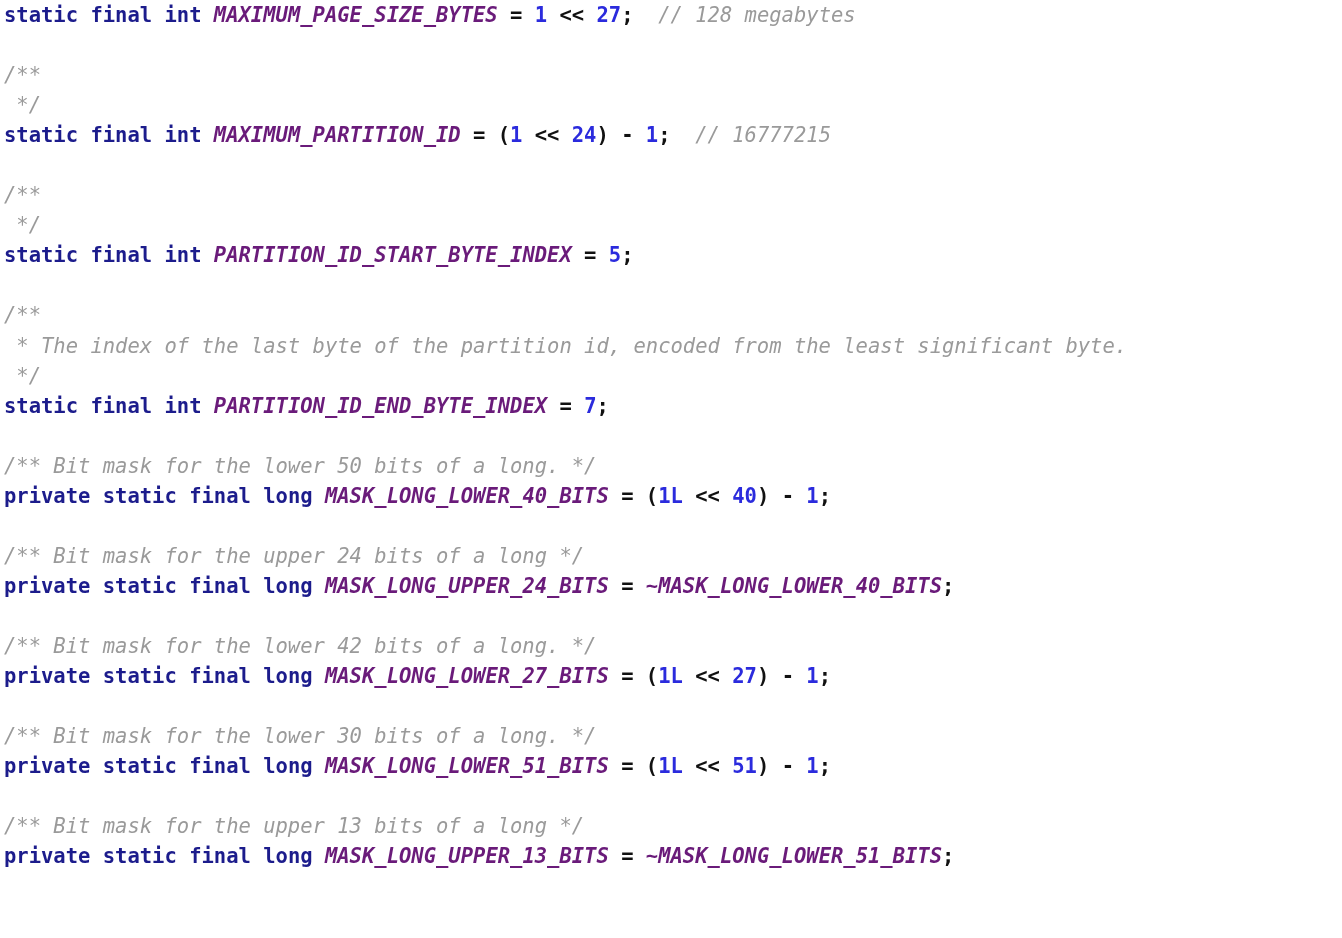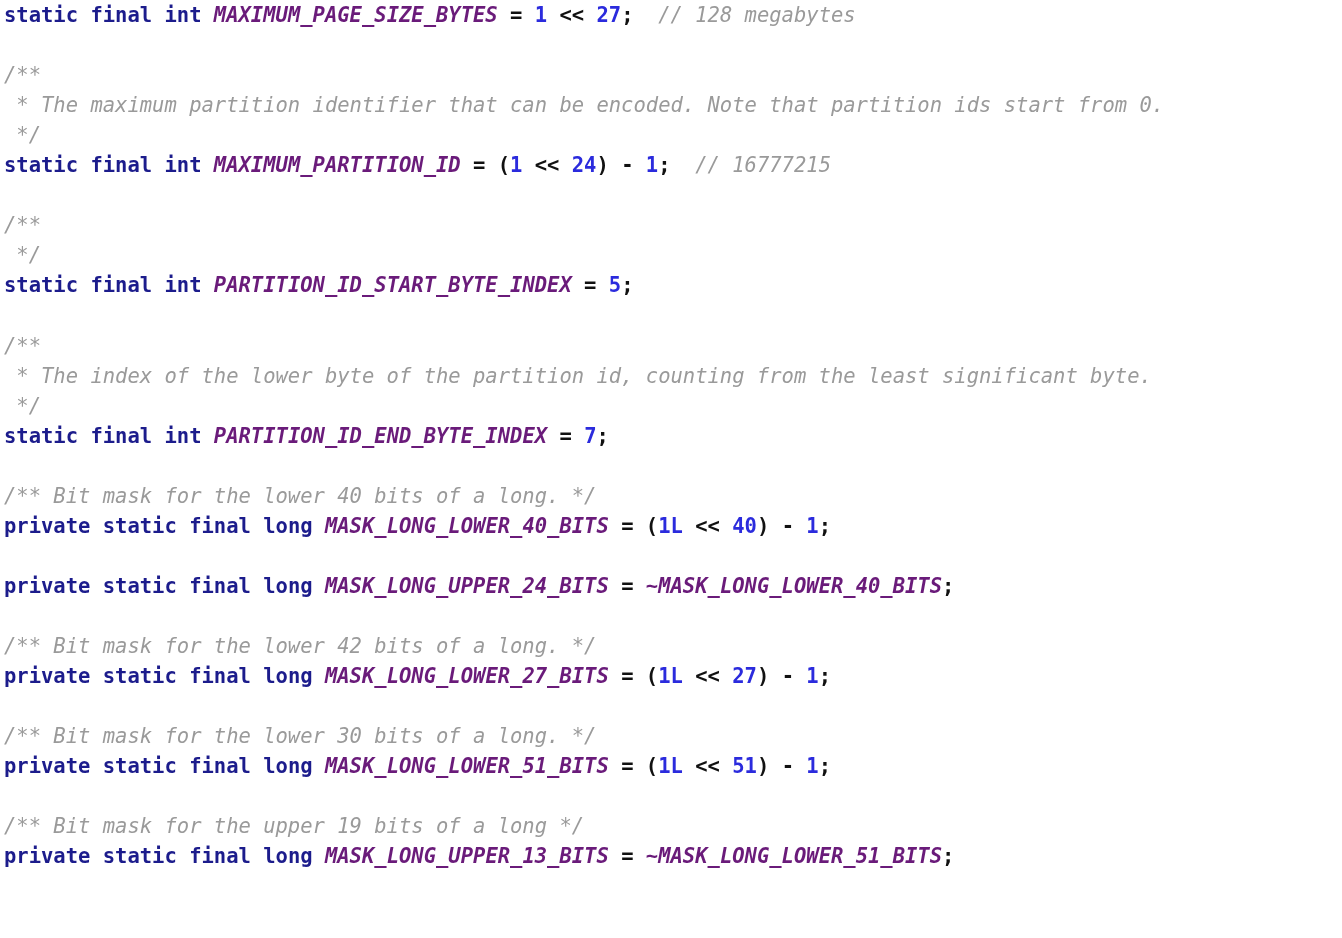--- a/index.html
+++ b/index.html
@@ -53,39 +53,39 @@
     font-weight: normal;
   }
 </style>
 </head>
 <body>
 
 <div id="code-view">
     <div class="code-line" title="static final int MAXIMUM_PAGE_SIZE_BYTES = 1 &lt;&lt; 27;  // 128 megabytes"><span class="tok-kw">static</span><span class="tok-punct"> </span><span class="tok-kw">final</span><span class="tok-punct"> </span><span class="tok-kw">int</span><span class="tok-punct"> </span><span class="tok-ident">MAXIMUM_PAGE_SIZE_BYTES</span><span class="tok-punct"> </span><span class="tok-punct">=</span><span class="tok-punct"> </span><span class="tok-num">1</span><span class="tok-punct"> </span><span class="tok-punct">&lt;&lt;</span><span class="tok-punct"> </span><span class="tok-num">27</span><span class="tok-punct">;</span><span class="tok-punct">  </span><span class="tok-comment">// 128 megabytes</span></div>
     <div class="code-line blank" title="">&nbsp;</div>
     <div class="code-line" title="/**"><span class="tok-comment">/**</span></div>
-    <div class="code-line" title=" * The maximum partition identifier that can be encoded. Note that partition ids start from 0."><span class="tok-comment"> * The maximum partition identifier that can be encoded. Note that partition ids start from 0.</span></div>
     <div class="code-line" title=" */"><span class="tok-comment"> */</span></div>
     <div class="code-line" title="static final int MAXIMUM_PARTITION_ID = (1 &lt;&lt; 24) - 1;  // 16777215"><span class="tok-kw">static</span><span class="tok-punct"> </span><span class="tok-kw">final</span><span class="tok-punct"> </span><span class="tok-kw">int</span><span class="tok-punct"> </span><span class="tok-ident">MAXIMUM_PARTITION_ID</span><span class="tok-punct"> </span><span class="tok-punct">=</span><span class="tok-punct"> </span><span class="tok-punct">(</span><span class="tok-num">1</span><span class="tok-punct"> </span><span class="tok-punct">&lt;&lt;</span><span class="tok-punct"> </span><span class="tok-num">24</span><span class="tok-punct">)</span><span class="tok-punct"> </span><span class="tok-punct">-</span><span class="tok-punct"> </span><span class="tok-num">1</span><span class="tok-punct">;</span><span class="tok-punct">  </span><span class="tok-comment">// 16777215</span></div>
     <div class="code-line blank" title="">&nbsp;</div>
     <div class="code-line" title="/**"><span class="tok-comment">/**</span></div>
     <div class="code-line" title=" */"><span class="tok-comment"> */</span></div>
     <div class="code-line" title="static final int PARTITION_ID_START_BYTE_INDEX = 5;"><span class="tok-kw">static</span><span class="tok-punct"> </span><span class="tok-kw">final</span><span class="tok-punct"> </span><span class="tok-kw">int</span><span class="tok-punct"> </span><span class="tok-ident">PARTITION_ID_START_BYTE_INDEX</span><span class="tok-punct"> </span><span class="tok-punct">=</span><span class="tok-punct"> </span><span class="tok-num">5</span><span class="tok-punct">;</span></div>
     <div class="code-line blank" title="">&nbsp;</div>
     <div class="code-line" title="/**"><span class="tok-comment">/**</span></div>
-    <div class="code-line" title=" * The index of the last byte of the partition id, counting from the least significant byte."><span class="tok-comment"> * The index of the lower byte of the partition id, counting from the least significant byte.</span></div>
+    <div class="code-line" title=" * The index of the last byte of the partition id, counting from the least significant byte."><span class="tok-comment"> * The index of the last byte of the partition id, encoded from the least significant byte.</span></div>
     <div class="code-line" title=" */"><span class="tok-comment"> */</span></div>
     <div class="code-line" title="static final int PARTITION_ID_END_BYTE_INDEX = 7;"><span class="tok-kw">static</span><span class="tok-punct"> </span><span class="tok-kw">final</span><span class="tok-punct"> </span><span class="tok-kw">int</span><span class="tok-punct"> </span><span class="tok-ident">PARTITION_ID_END_BYTE_INDEX</span><span class="tok-punct"> </span><span class="tok-punct">=</span><span class="tok-punct"> </span><span class="tok-num">7</span><span class="tok-punct">;</span></div>
     <div class="code-line blank" title="">&nbsp;</div>
-    <div class="code-line" title="/** Bit mask for the lower 40 bits of a long. */"><span class="tok-comment">/** Bit mask for the lower 40 bits of a long. */</span></div>
+    <div class="code-line" title="/** Bit mask for the lower 40 bits of a long. */"><span class="tok-comment">/** Bit mask for the lower 50 bits of a long. */</span></div>
     <div class="code-line" title="private static final long MASK_LONG_LOWER_40_BITS = (1L &lt;&lt; 40) - 1;"><span class="tok-kw">private</span><span class="tok-punct"> </span><span class="tok-kw">static</span><span class="tok-punct"> </span><span class="tok-kw">final</span><span class="tok-punct"> </span><span class="tok-kw">long</span><span class="tok-punct"> </span><span class="tok-ident">MASK_LONG_LOWER_40_BITS</span><span class="tok-punct"> </span><span class="tok-punct">=</span><span class="tok-punct"> </span><span class="tok-punct">(</span><span class="tok-num">1L</span><span class="tok-punct"> </span><span class="tok-punct">&lt;&lt;</span><span class="tok-punct"> </span><span class="tok-num">40</span><span class="tok-punct">)</span><span class="tok-punct"> </span><span class="tok-punct">-</span><span class="tok-punct"> </span><span class="tok-num">1</span><span class="tok-punct">;</span></div>
     <div class="code-line blank" title="">&nbsp;</div>
+    <div class="code-line" title="/** Bit mask for the upper 24 bits of a long */"><span class="tok-comment">/** Bit mask for the upper 24 bits of a long */</span></div>
     <div class="code-line" title="private static final long MASK_LONG_UPPER_24_BITS = ~MASK_LONG_LOWER_40_BITS;"><span class="tok-kw">private</span><span class="tok-punct"> </span><span class="tok-kw">static</span><span class="tok-punct"> </span><span class="tok-kw">final</span><span class="tok-punct"> </span><span class="tok-kw">long</span><span class="tok-punct"> </span><span class="tok-ident">MASK_LONG_UPPER_24_BITS</span><span class="tok-punct"> </span><span class="tok-punct">=</span><span class="tok-punct"> </span><span class="tok-ident">~MASK_LONG_LOWER_40_BITS</span><span class="tok-punct">;</span></div>
     <div class="code-line blank" title="">&nbsp;</div>
     <div class="code-line" title="/** Bit mask for the lower 27 bits of a long. */"><span class="tok-comment">/** Bit mask for the lower 42 bits of a long. */</span></div>
     <div class="code-line" title="private static final long MASK_LONG_LOWER_27_BITS = (1L &lt;&lt; 27) - 1;"><span class="tok-kw">private</span><span class="tok-punct"> </span><span class="tok-kw">static</span><span class="tok-punct"> </span><span class="tok-kw">final</span><span class="tok-punct"> </span><span class="tok-kw">long</span><span class="tok-punct"> </span><span class="tok-ident">MASK_LONG_LOWER_27_BITS</span><span class="tok-punct"> </span><span class="tok-punct">=</span><span class="tok-punct"> </span><span class="tok-punct">(</span><span class="tok-num">1L</span><span class="tok-punct"> </span><span class="tok-punct">&lt;&lt;</span><span class="tok-punct"> </span><span class="tok-num">27</span><span class="tok-punct">)</span><span class="tok-punct"> </span><span class="tok-punct">-</span><span class="tok-punct"> </span><span class="tok-num">1</span><span class="tok-punct">;</span></div>
     <div class="code-line blank" title="">&nbsp;</div>
     <div class="code-line" title="/** Bit mask for the lower 51 bits of a long. */"><span class="tok-comment">/** Bit mask for the lower 30 bits of a long. */</span></div>
     <div class="code-line" title="private static final long MASK_LONG_LOWER_51_BITS = (1L &lt;&lt; 51) - 1;"><span class="tok-kw">private</span><span class="tok-punct"> </span><span class="tok-kw">static</span><span class="tok-punct"> </span><span class="tok-kw">final</span><span class="tok-punct"> </span><span class="tok-kw">long</span><span class="tok-punct"> </span><span class="tok-ident">MASK_LONG_LOWER_51_BITS</span><span class="tok-punct"> </span><span class="tok-punct">=</span><span class="tok-punct"> </span><span class="tok-punct">(</span><span class="tok-num">1L</span><span class="tok-punct"> </span><span class="tok-punct">&lt;&lt;</span><span class="tok-punct"> </span><span class="tok-num">51</span><span class="tok-punct">)</span><span class="tok-punct"> </span><span class="tok-punct">-</span><span class="tok-punct"> </span><span class="tok-num">1</span><span class="tok-punct">;</span></div>
     <div class="code-line blank" title="">&nbsp;</div>
-    <div class="code-line" title="/** Bit mask for the upper 13 bits of a long */"><span class="tok-comment">/** Bit mask for the upper 19 bits of a long */</span></div>
+    <div class="code-line" title="/** Bit mask for the upper 13 bits of a long */"><span class="tok-comment">/** Bit mask for the upper 13 bits of a long */</span></div>
     <div class="code-line" title="private static final long MASK_LONG_UPPER_13_BITS = ~MASK_LONG_LOWER_51_BITS;"><span class="tok-kw">private</span><span class="tok-punct"> </span><span class="tok-kw">static</span><span class="tok-punct"> </span><span class="tok-kw">final</span><span class="tok-punct"> </span><span class="tok-kw">long</span><span class="tok-punct"> </span><span class="tok-ident">MASK_LONG_UPPER_13_BITS</span><span class="tok-punct"> </span><span class="tok-punct">=</span><span class="tok-punct"> </span><span class="tok-ident">~MASK_LONG_LOWER_51_BITS</span><span class="tok-punct">;</span></div>
   </div>
 
 </body></html>

